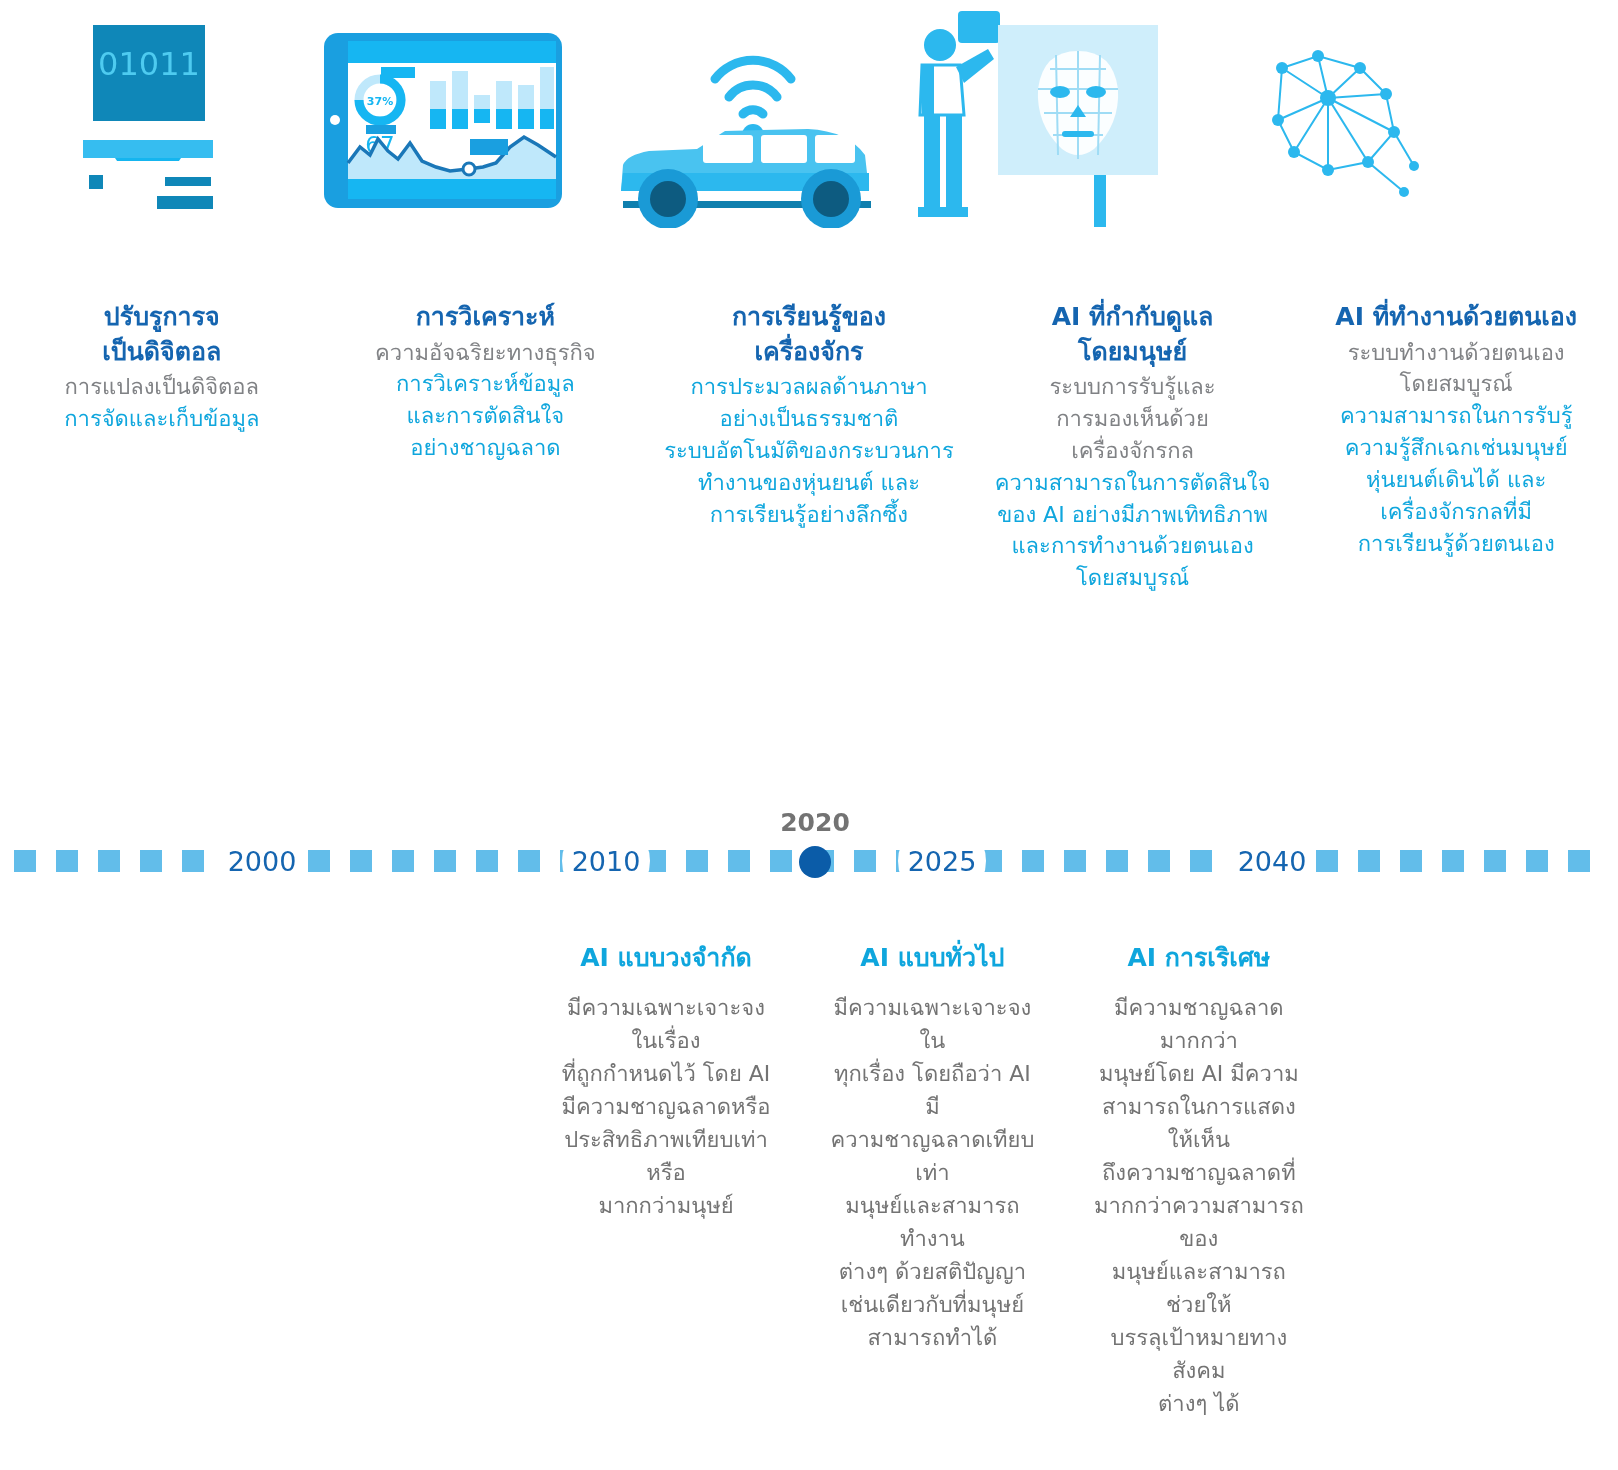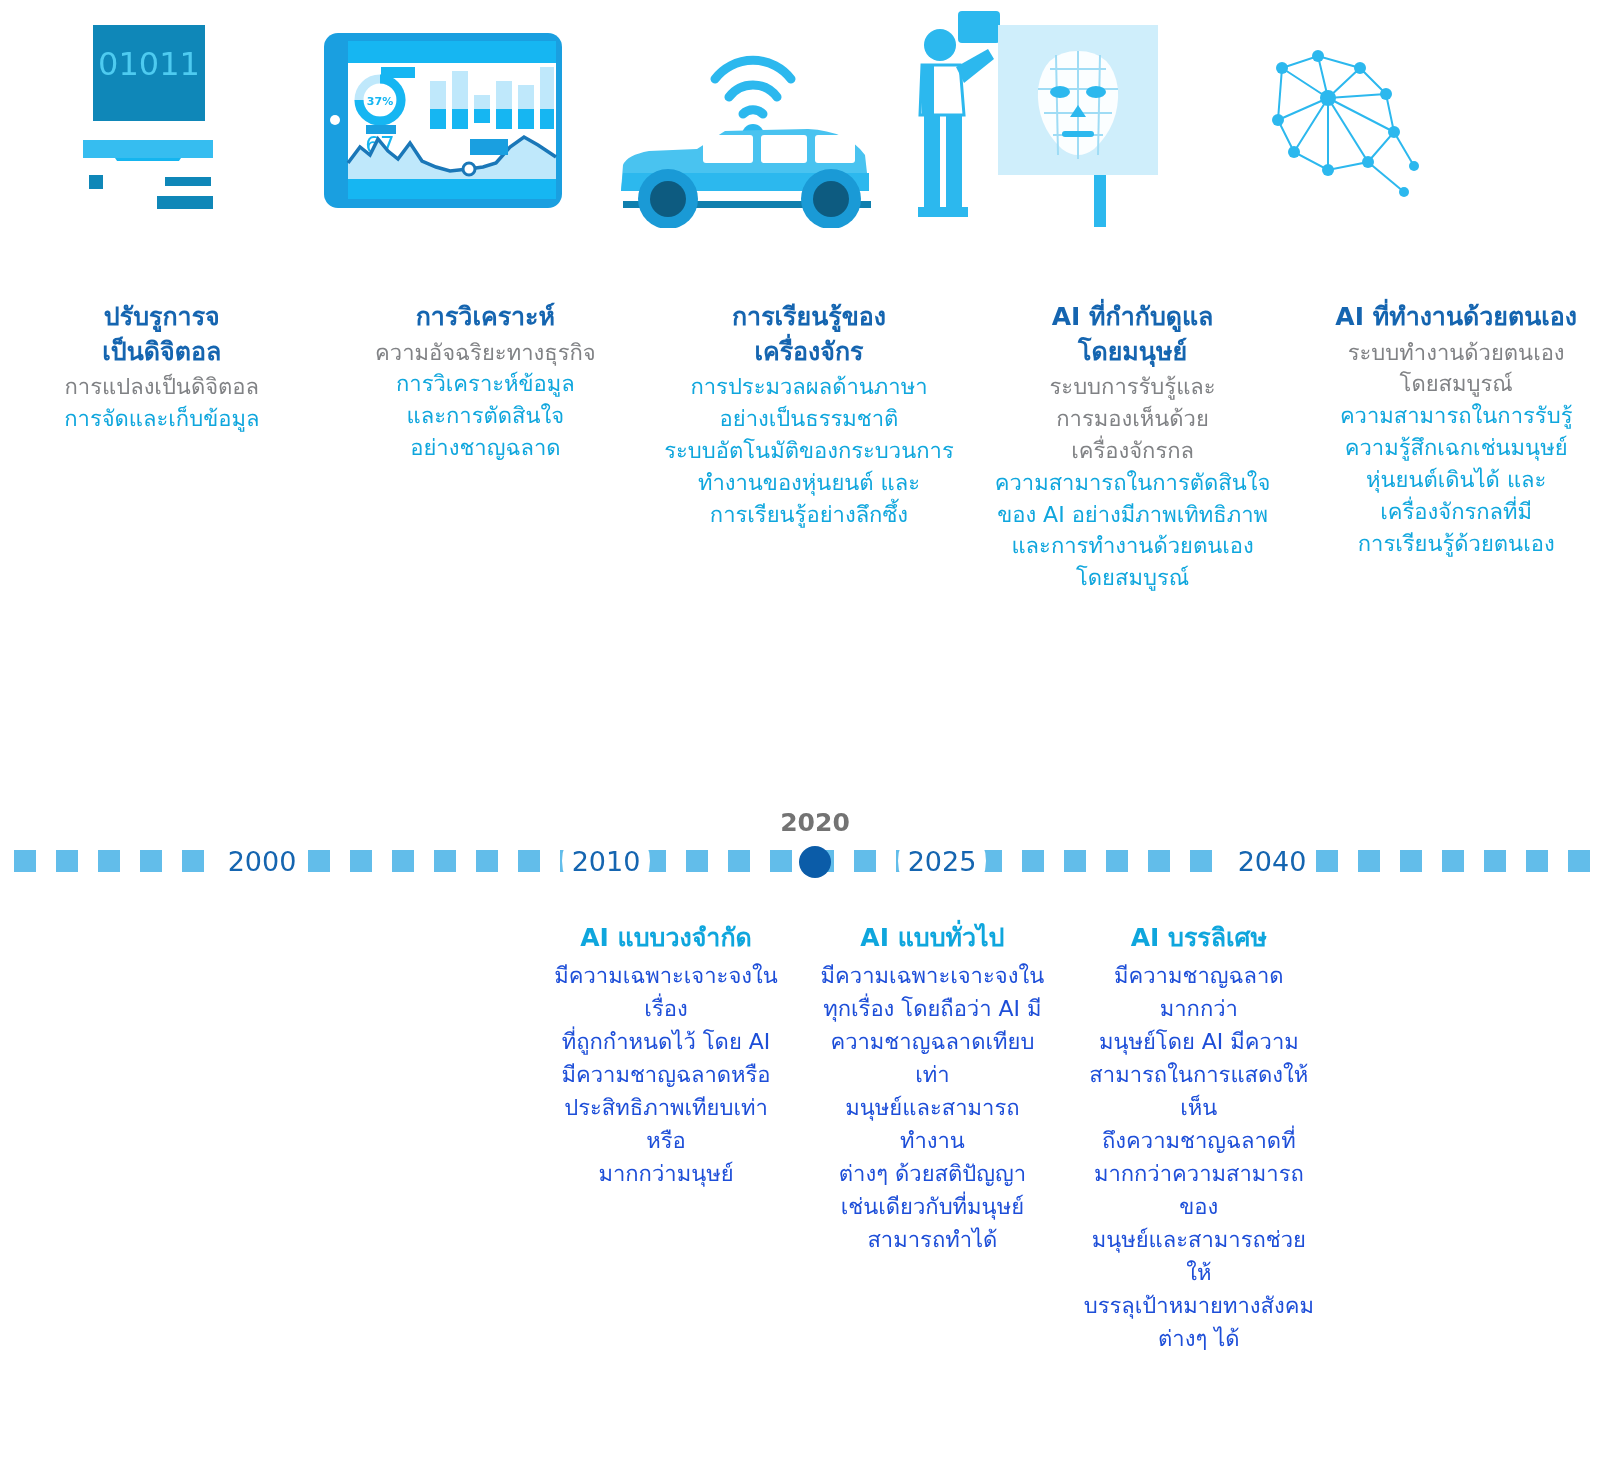--- a/index.html
+++ b/index.html
@@ -127,43 +127,43 @@
     width: 110px;
     text-align: center;
     color: #737373;
     font-weight: bold;
     font-size: 25px;
   }
 
   
   .bottom-cols {
     position: absolute;
-    top: 920px;
+    top: 940px;
     left: 0;
     width: 1332px;
     display: flex;
   }
   .bcol {
     flex: 1 1 0;
     padding: 0 12px;
     box-sizing: border-box;
     text-align: center;
   }
   .bcol-title {
     color: #0fa6dd;
     font-weight: bold;
     font-size: 25px;
     line-height: 1.4;
     margin: 0 0 4px 0;
   }
   .bcol-body {
-    color: #1d4ed8;
+    color: #737373;
     font-size: 22px;
     line-height: 1.5;
-    margin: 4px;
+    margin: 16px;
   }
   .spacer { visibility: hidden; }
 </style>
 </head>
 <body>
 
 <div class="icon-row">
 
   <div class="icon-cell">
     <svg width="190" height="215" viewBox="0 0 190 215">
@@ -469,21 +469,21 @@
       <div>ทุกเรื่อง โดยถือว่า AI มี</div>
       <div>ความชาญฉลาดเทียบเท่า</div>
       <div>มนุษย์และสามารถทำงาน</div>
       <div>ต่างๆ ด้วยสติปัญญา</div>
       <div>เช่นเดียวกับที่มนุษย์</div>
       <div>สามารถทำได้</div>
     </div>
   </div>
 
   <div class="bcol">
-    <div class="bcol-title">AI บรรลิเศษ</div>
+    <div class="bcol-title">AI การเริเศษ</div>
     <div class="bcol-body">
       <div>มีความชาญฉลาดมากกว่า</div>
       <div>มนุษย์โดย AI มีความ</div>
       <div>สามารถในการแสดงให้เห็น</div>
       <div>ถึงความชาญฉลาดที่</div>
       <div>มากกว่าความสามารถของ</div>
       <div>มนุษย์และสามารถช่วยให้</div>
       <div>บรรลุเป้าหมายทางสังคม</div>
       <div>ต่างๆ ได้</div>
     </div>

